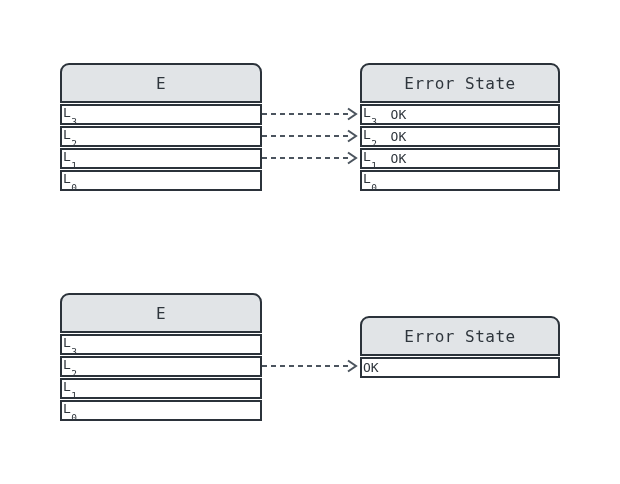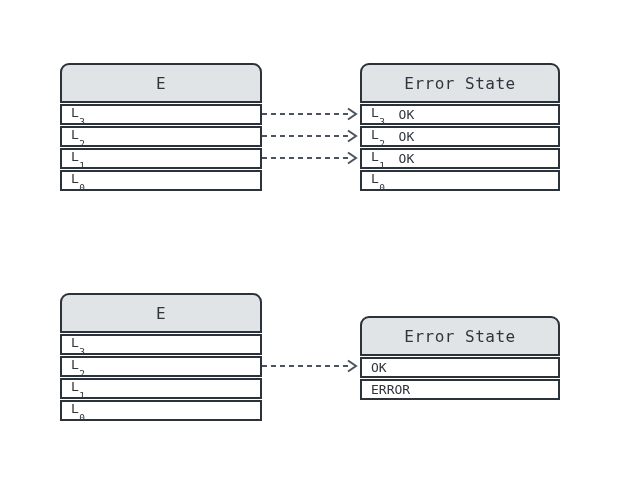--- a/index.html
+++ b/index.html
@@ -26,21 +26,21 @@
     letter-spacing: 0.5px;
   }
   .trow {
     box-sizing: border-box;
     height: 21px;
     margin-top: 1px;
     border: 2px solid #2b323a;
     background: #ffffff;
     display: flex;
     align-items: center;
-    padding-left: 9px;
+    padding-left: 1px;
     font-size: 13px;
     line-height: 1;
     white-space: pre;
   }
   .trow sub {
     font-size: 9.5px;
     line-height: 1;
     position: relative;
     top: 4px;
     left: 0.5px;
@@ -121,23 +121,20 @@
     </div>
   </div>
 
   <div class="table t-bottom-target">
     <div class="thead">
       <span>Error State</span>
     </div>
     <div class="trow">
       <span>OK</span>
     </div>
-    <div class="trow">
-      <span>ERROR</span>
-    </div>
   </div>
 
   <div class="arrow a-top-1">
     <svg width="96" height="14" viewBox="0 0 96 14">
       <line x1="0" y1="7" x2="87" y2="7" stroke="#4b545e" stroke-width="2" stroke-dasharray="5,4"></line>
       <path d="M86 1.5 L94 7 L86 12.5" fill="none" stroke="#4b545e" stroke-width="2"></path>
     </svg>
   </div>
   <div class="arrow a-top-2">
     <svg width="96" height="14" viewBox="0 0 96 14">

